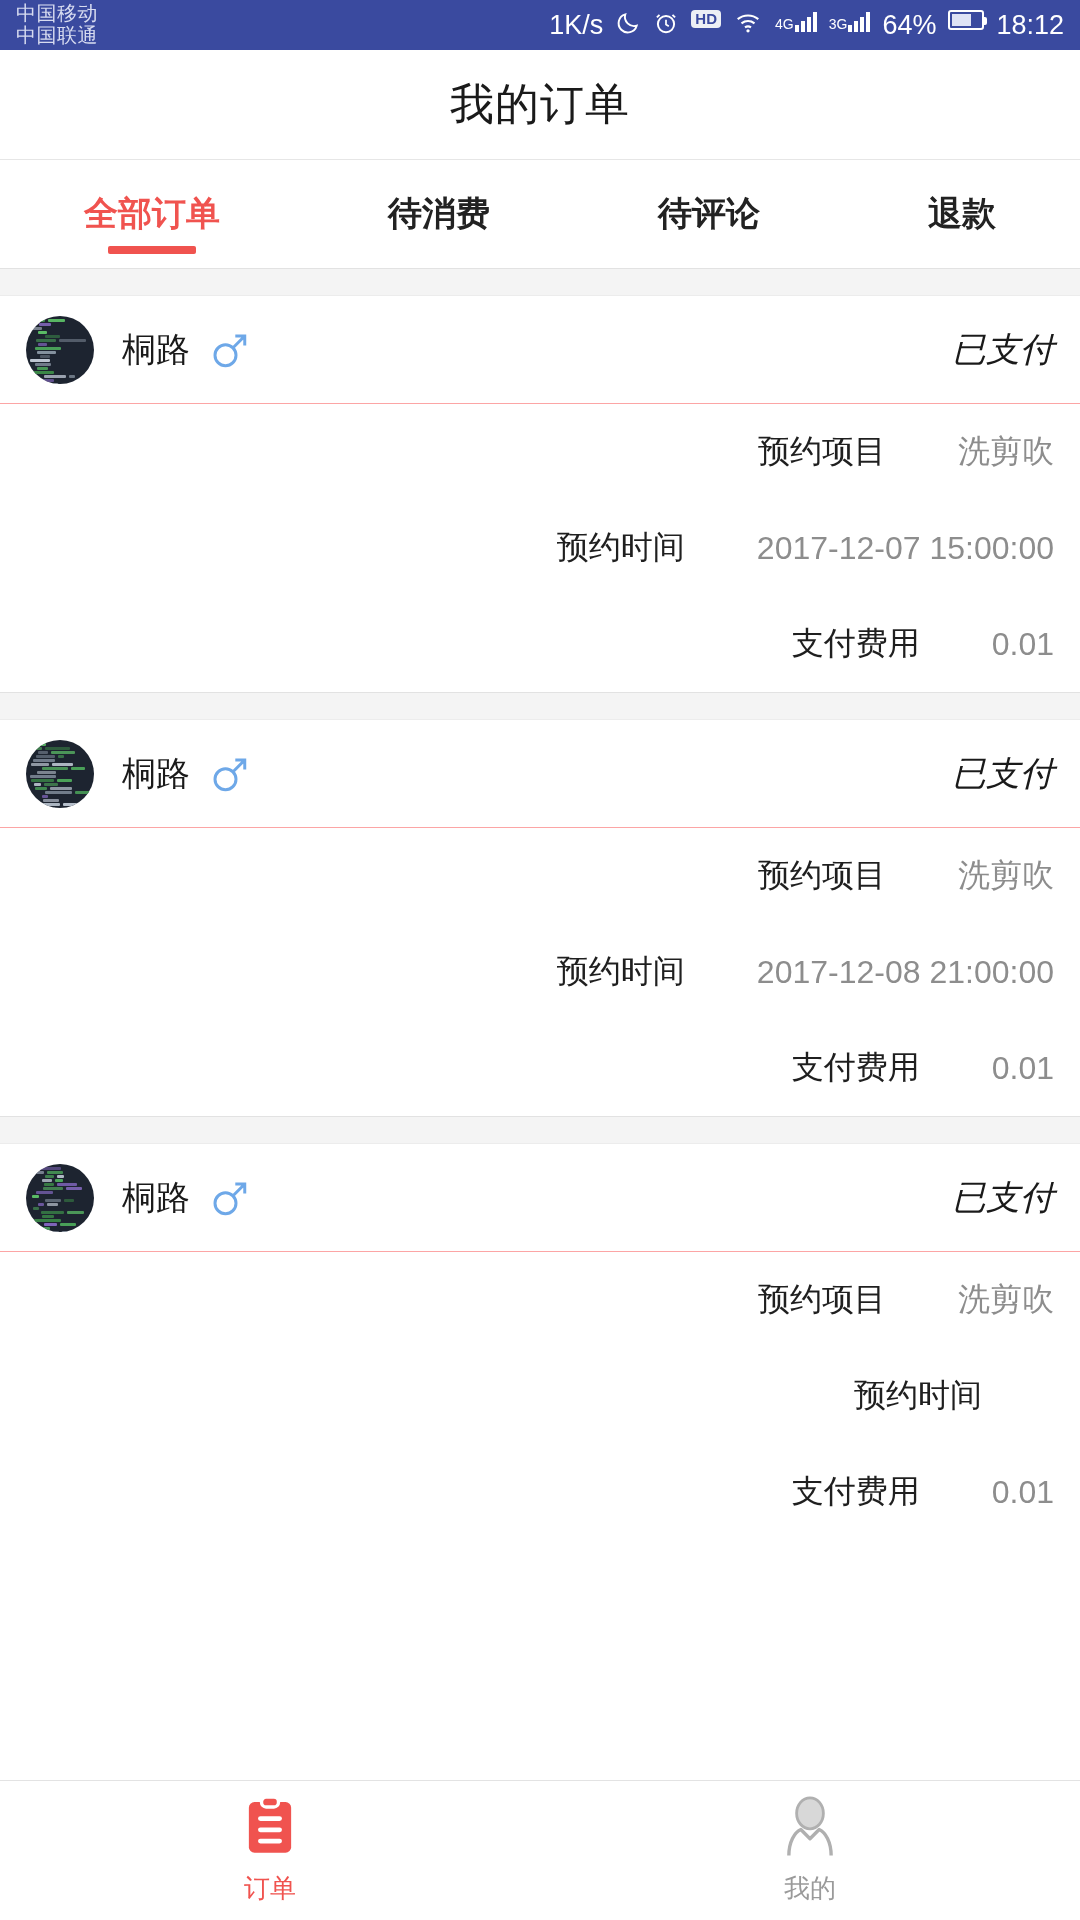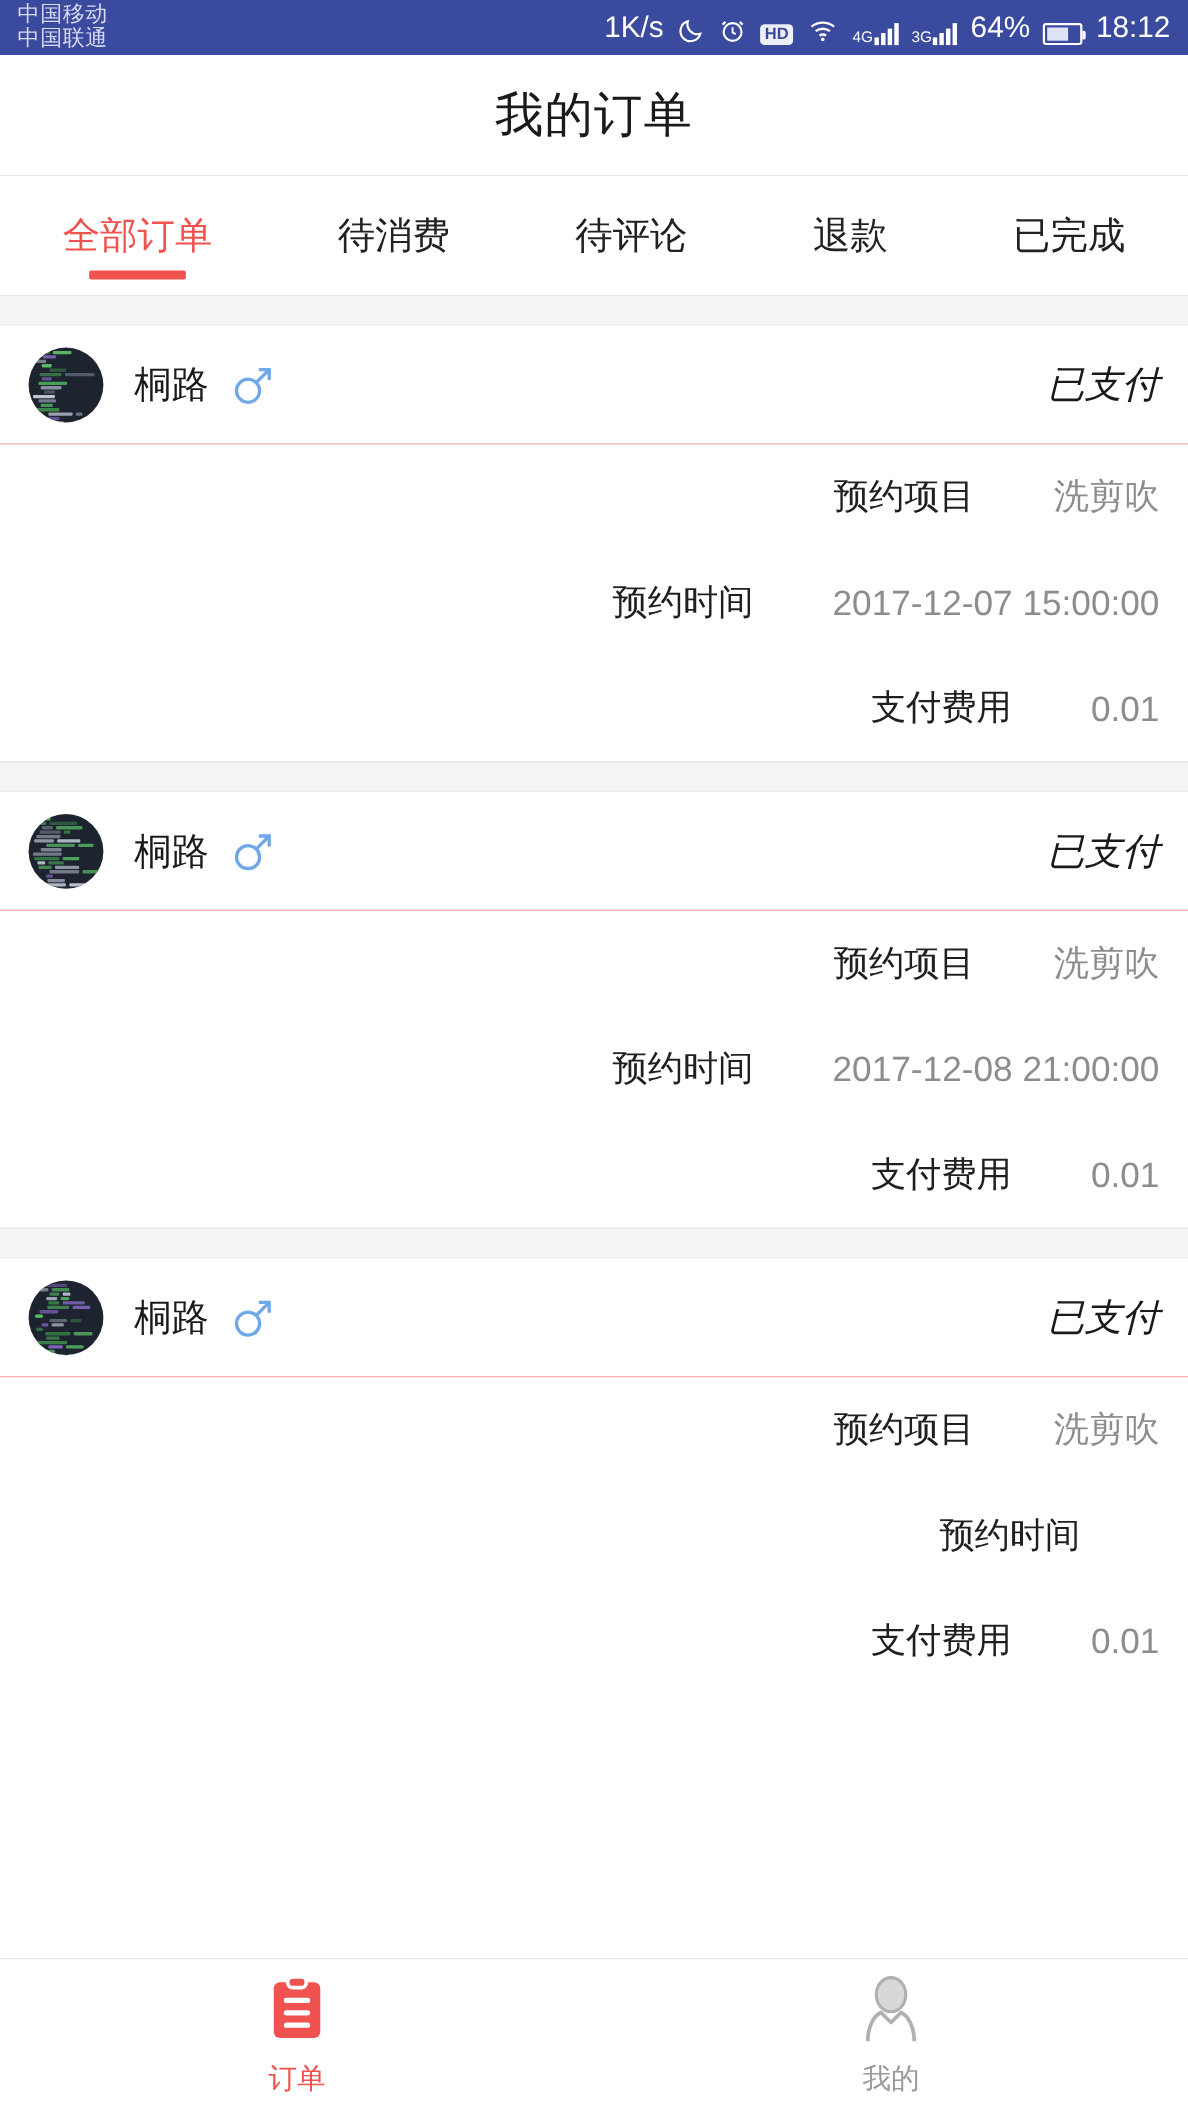--- a/index.html
+++ b/index.html
@@ -12,21 +12,21 @@
   #app { position:relative; width:1080px; height:1920px; display:flex; flex-direction:column; }
 
   
   .statusbar {
     height:50px; background:#3a4a9f; color:#e8eaf6;
     display:flex; align-items:center; justify-content:space-between;
     padding:0 16px; flex:0 0 50px;
   }
   .carriers { display:flex; flex-direction:column; justify-content:center; line-height:1.08; }
   .carriers span { font-size:20px; color:#d7dbf0; letter-spacing:.5px; }
-  .sb-right { display:flex; align-items:flex-end; gap:12px; }
+  .sb-right { display:flex; align-items:flex-start; gap:12px; }
   .sb-right .txt { font-size:27px; color:#ffffff; letter-spacing:0px; }
   .sb-ico { display:inline-flex; align-items:center; color:#fff; }
   .hd-badge {
     background:#eceff5; color:#3a4a9f; font-size:15px; font-weight:bold;
     border-radius:4px; padding:1px 4px; line-height:1.1;
   }
   .sig { display:inline-flex; align-items:flex-end; gap:2px; height:22px; }
   .sig i { display:block; width:4px; background:#fff; }
   .sig i:nth-child(1){height:7px}
   .sig i:nth-child(2){height:11px}
@@ -44,21 +44,21 @@
     flex:0 0 110px; border-bottom:1px solid #e6e6e6;
   }
   .header .title { font-size:44px; color:#1a1a1a; letter-spacing:1px; }
 
   
   .tabs {
     height:108px; background:#fff; display:flex; align-items:center;
     justify-content:space-around; flex:0 0 108px; position:relative;
   }
   .tab { position:relative; font-size:34px; color:#222; padding:0 6px; height:100%;
-         display:flex; align-items:center; justify-content:flex-end; }
+         display:flex; align-items:center; justify-content:flex-end;font-weight:bold; }
   .tab.active { color:#f0534f; }
   .tab .bar {
     position:absolute; bottom:14px; left:50%; transform:translateX(-50%);
     width:88px; height:8px; background:#f0534f; border-radius:2px; display:none;
   }
   .tab.active .bar { display:block; }
 
   
   .list { flex:1 1 auto; overflow:hidden; background:#ffffff; }
   .gap { height:28px; background:#f4f4f4; border-top:1px solid #e2e2e2; border-bottom:1px solid #ececec; }
@@ -164,24 +164,20 @@
     <div class="tab">
       <span>待消费</span>
 
     </div>
     <div class="tab">
       <span>待评论</span>
 
     </div>
     <div class="tab">
       <span>退款</span>
-
-    </div>
-    <div class="tab">
-      <span>已完成</span>
 
     </div>
   </div>
 
   <div class="list">
 
     <div class="gap"></div>
 
     <div class="card">
       <div class="card-head">

